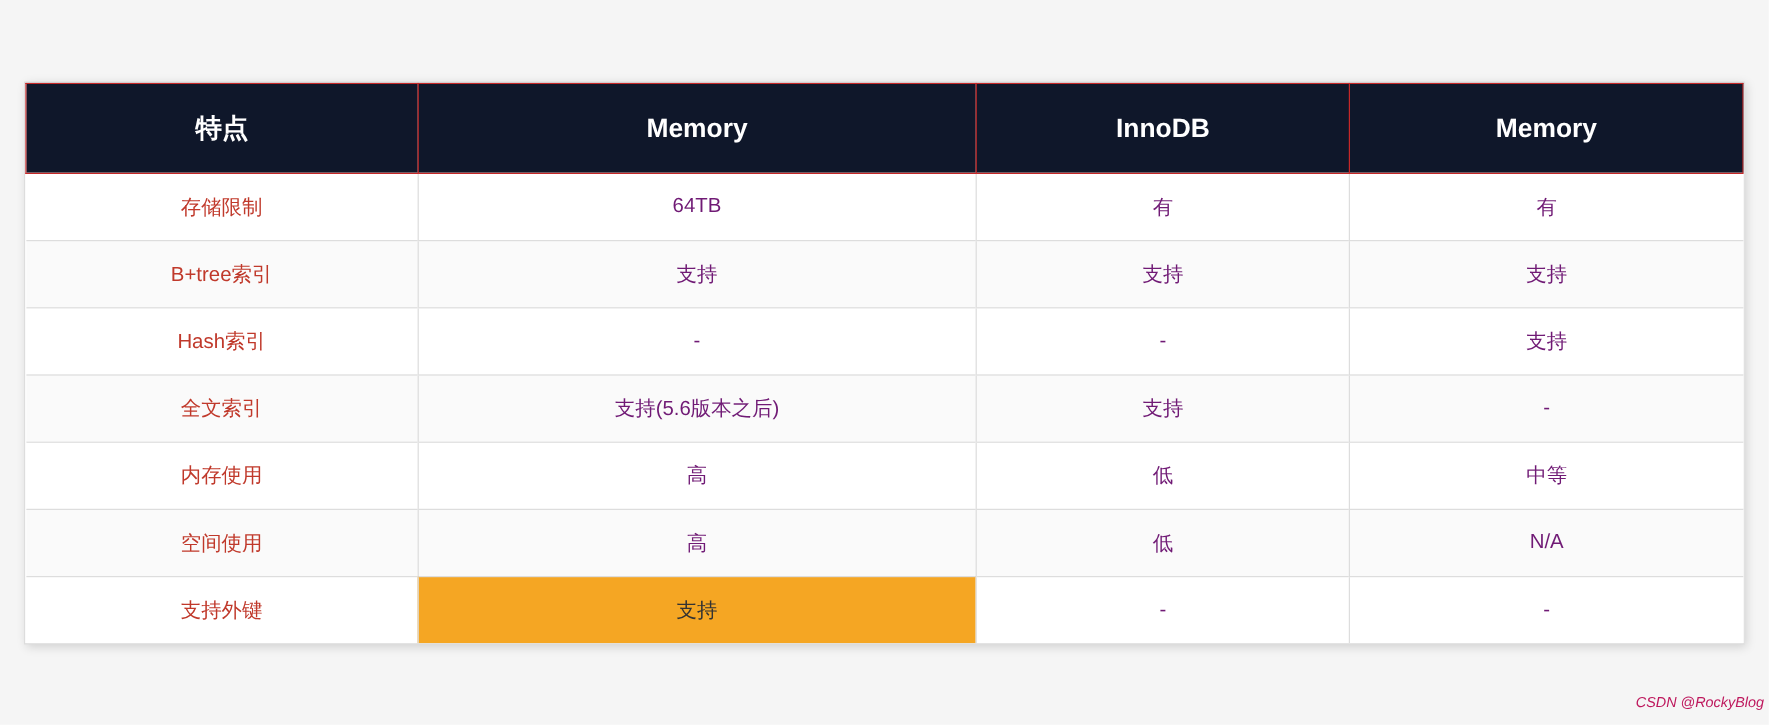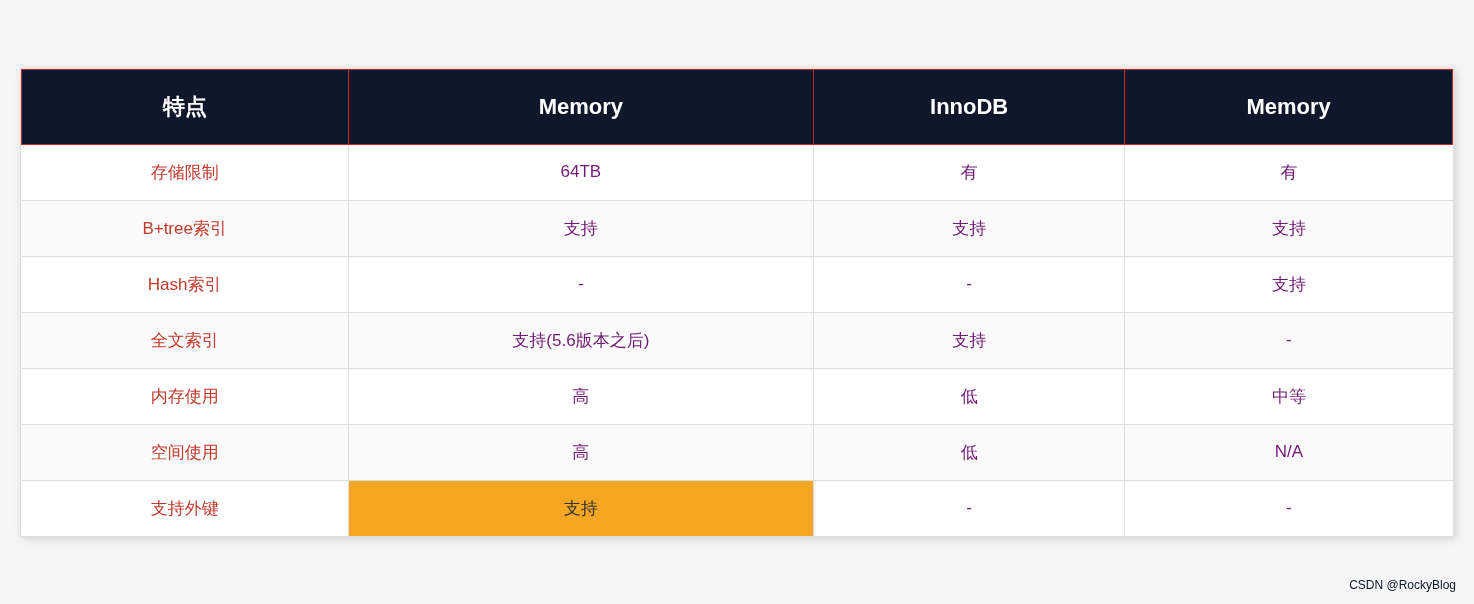--- a/index.html
+++ b/index.html
@@ -80,23 +80,24 @@
       background-color: #fff;
     }
 
     tbody tr:nth-child(even) {
       background-color: #fafafa;
     }
 
     .watermark {
       position: fixed;
       bottom: 12px;
-      right: 18px;
+      right: 4px;
       font-size: 12px;
-      color: #0f172a;
+      color: #be185d;
+      font-style: italic;
     }
   </style>
 </head>
 <body>
 
 <div class="table-container">
   <table>
     <thead>
       <tr>
         <th>特点</th>

